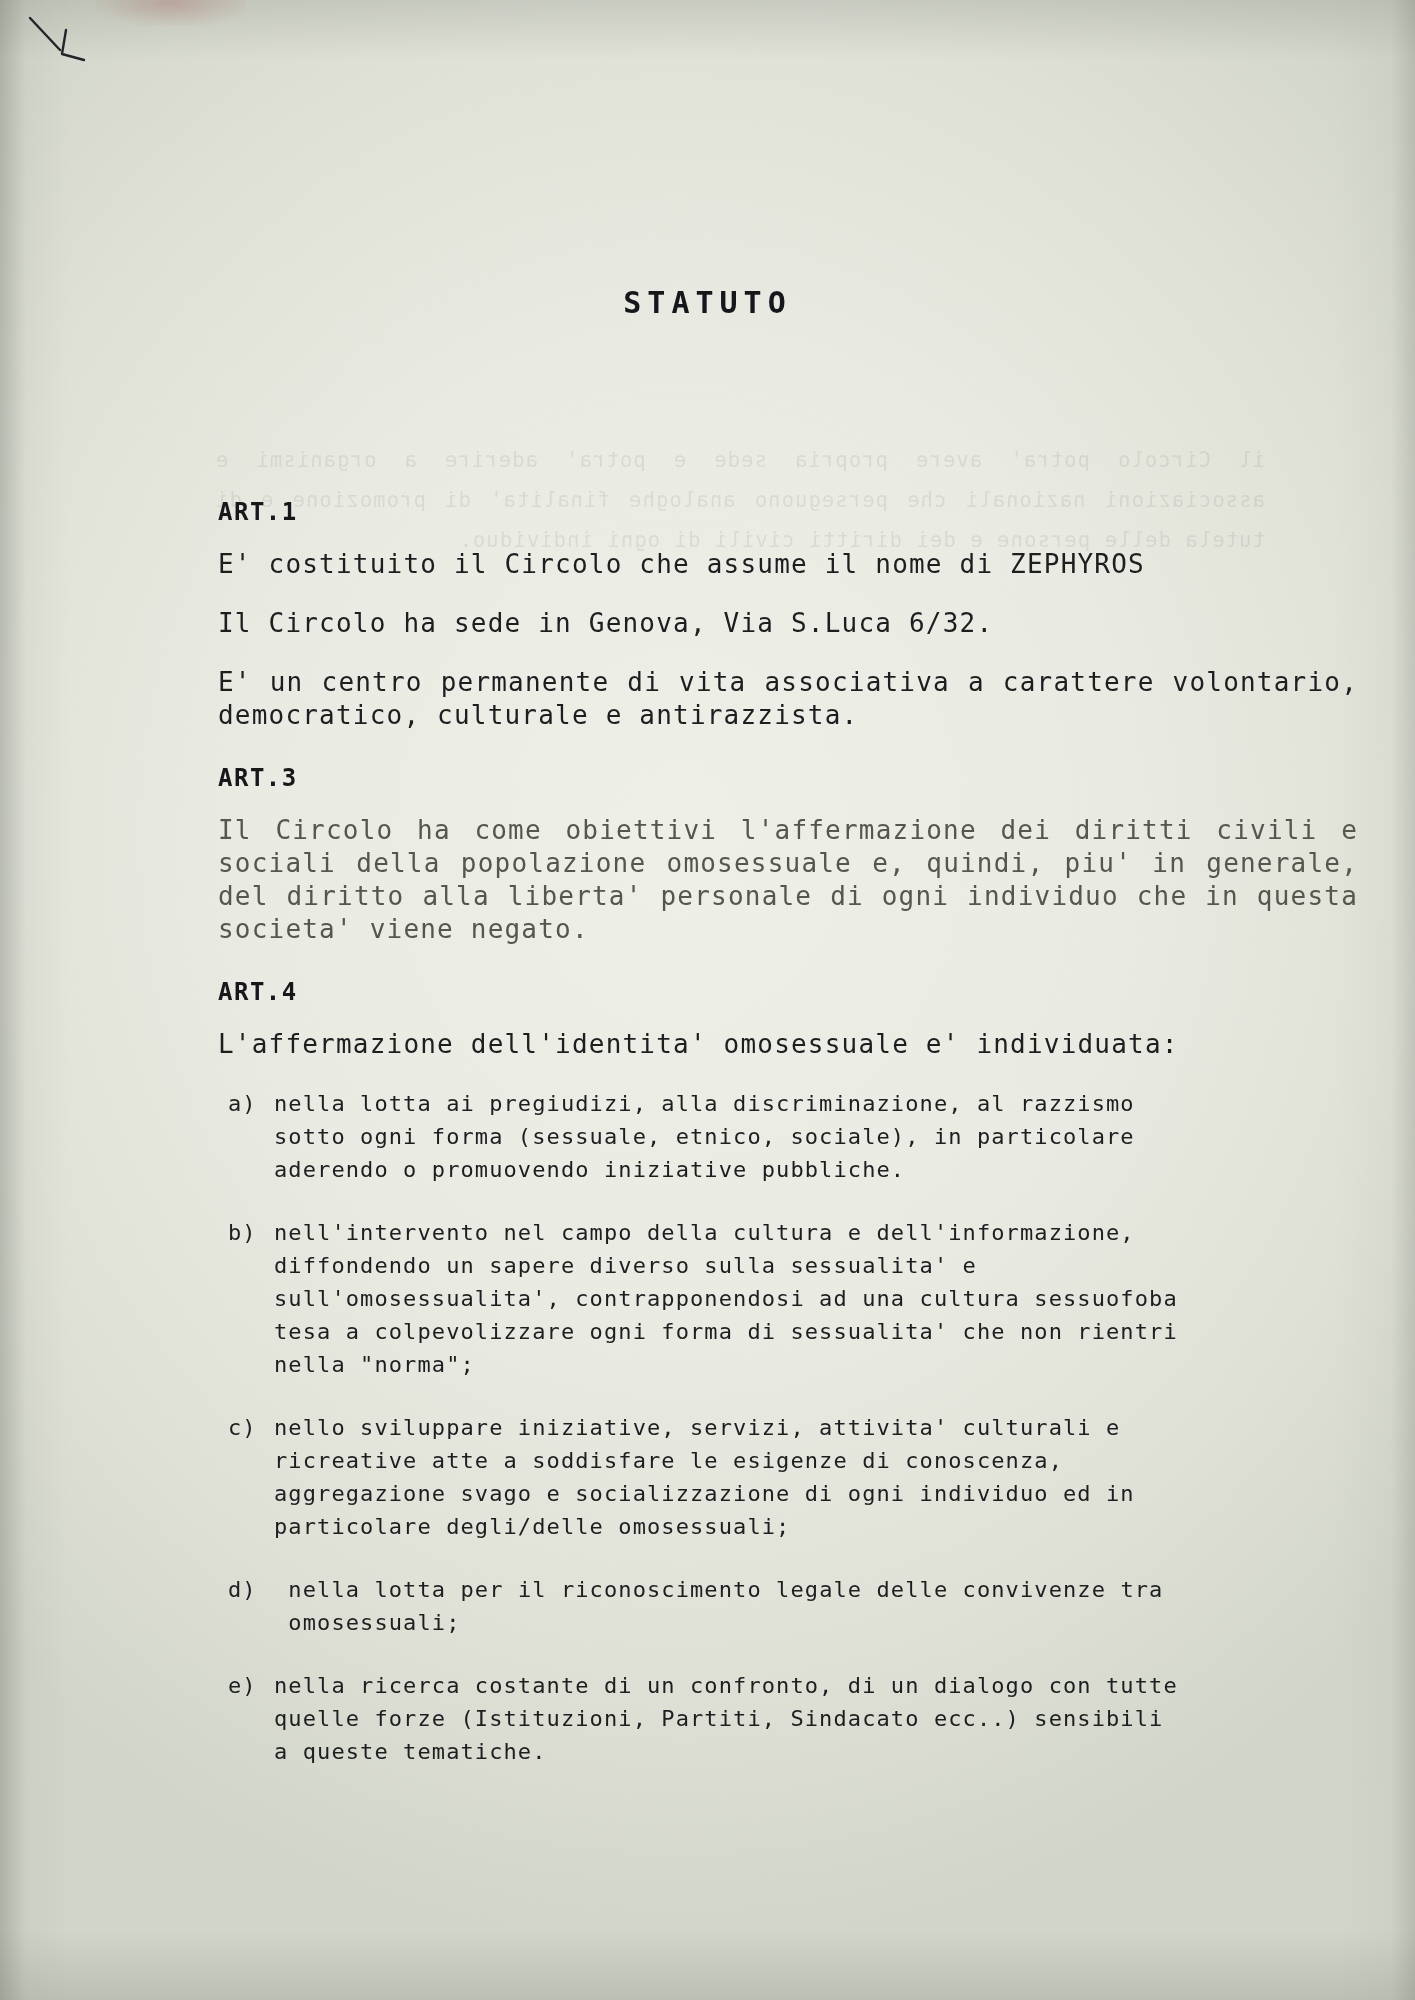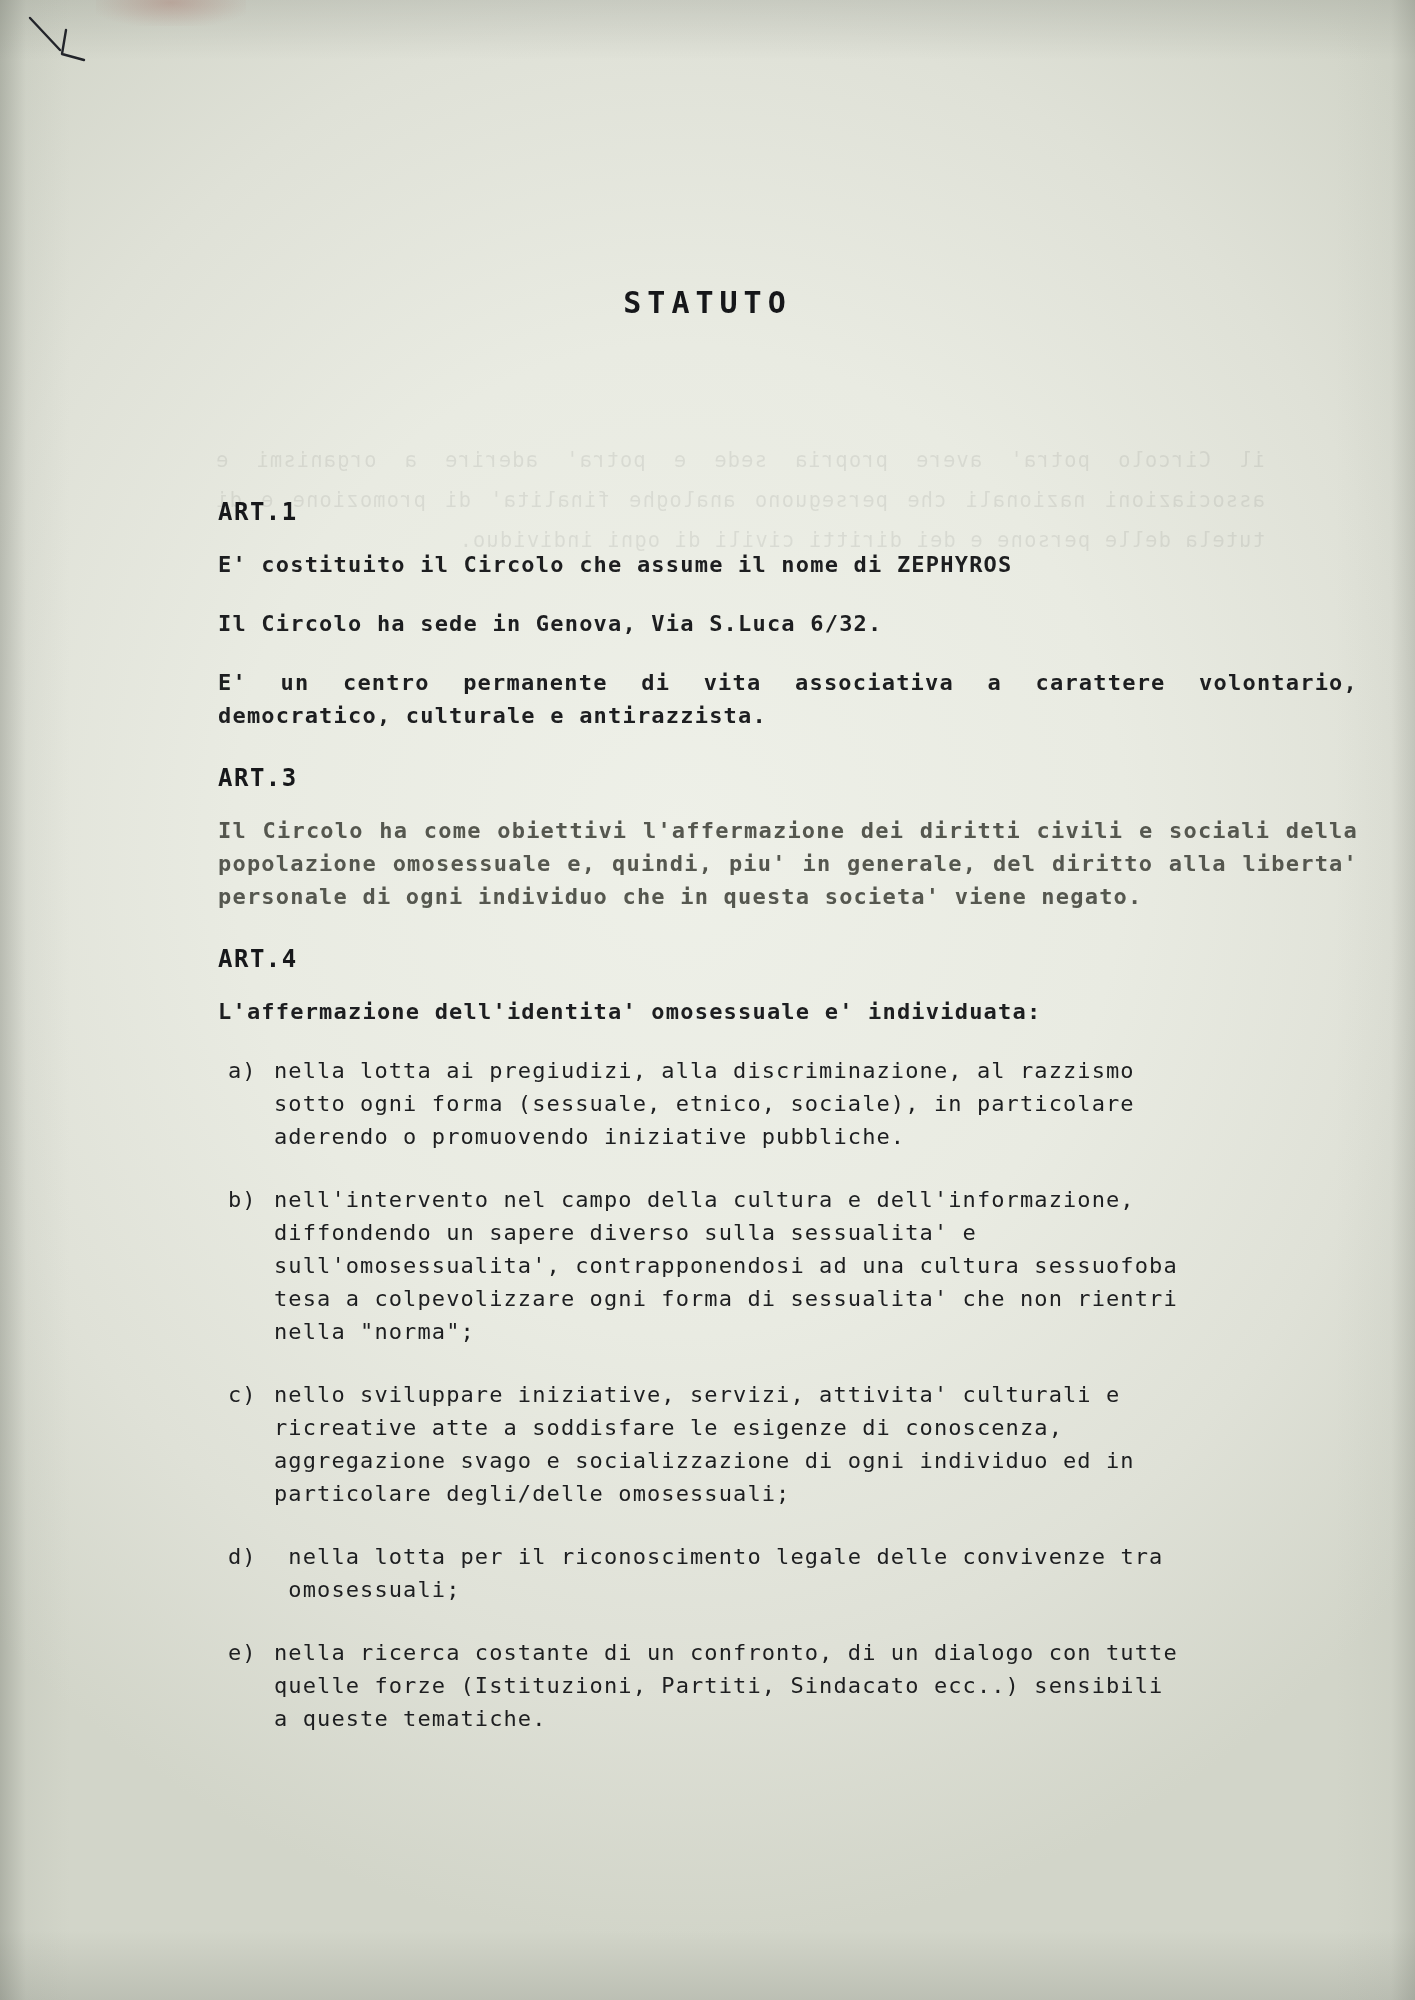--- a/index.html
+++ b/index.html
@@ -95,27 +95,26 @@
   .art-head {
     font-size: 24px;
     font-weight: bold;
     letter-spacing: 1.5px;
     margin: 0 0 22px 0;
     color: #17181b;
   }
   .art-head.spaced { margin-top: 32px; }
 
   p.para {
-    font-size: 22px;
+    font-size: 26px;
     line-height: 33px;
     letter-spacing: 1.2px;
     margin: 0 0 26px 0;
     text-align: justify;
     color: #1d1e20;
-    font-weight: bold;
   }
   p.para.tight { margin-bottom: 8px; }
   p.para.fade { color: #55574f; }
 
   ul.items {
     list-style: none;
     margin: 0;
     padding: 0;
   }
   ul.items li {

